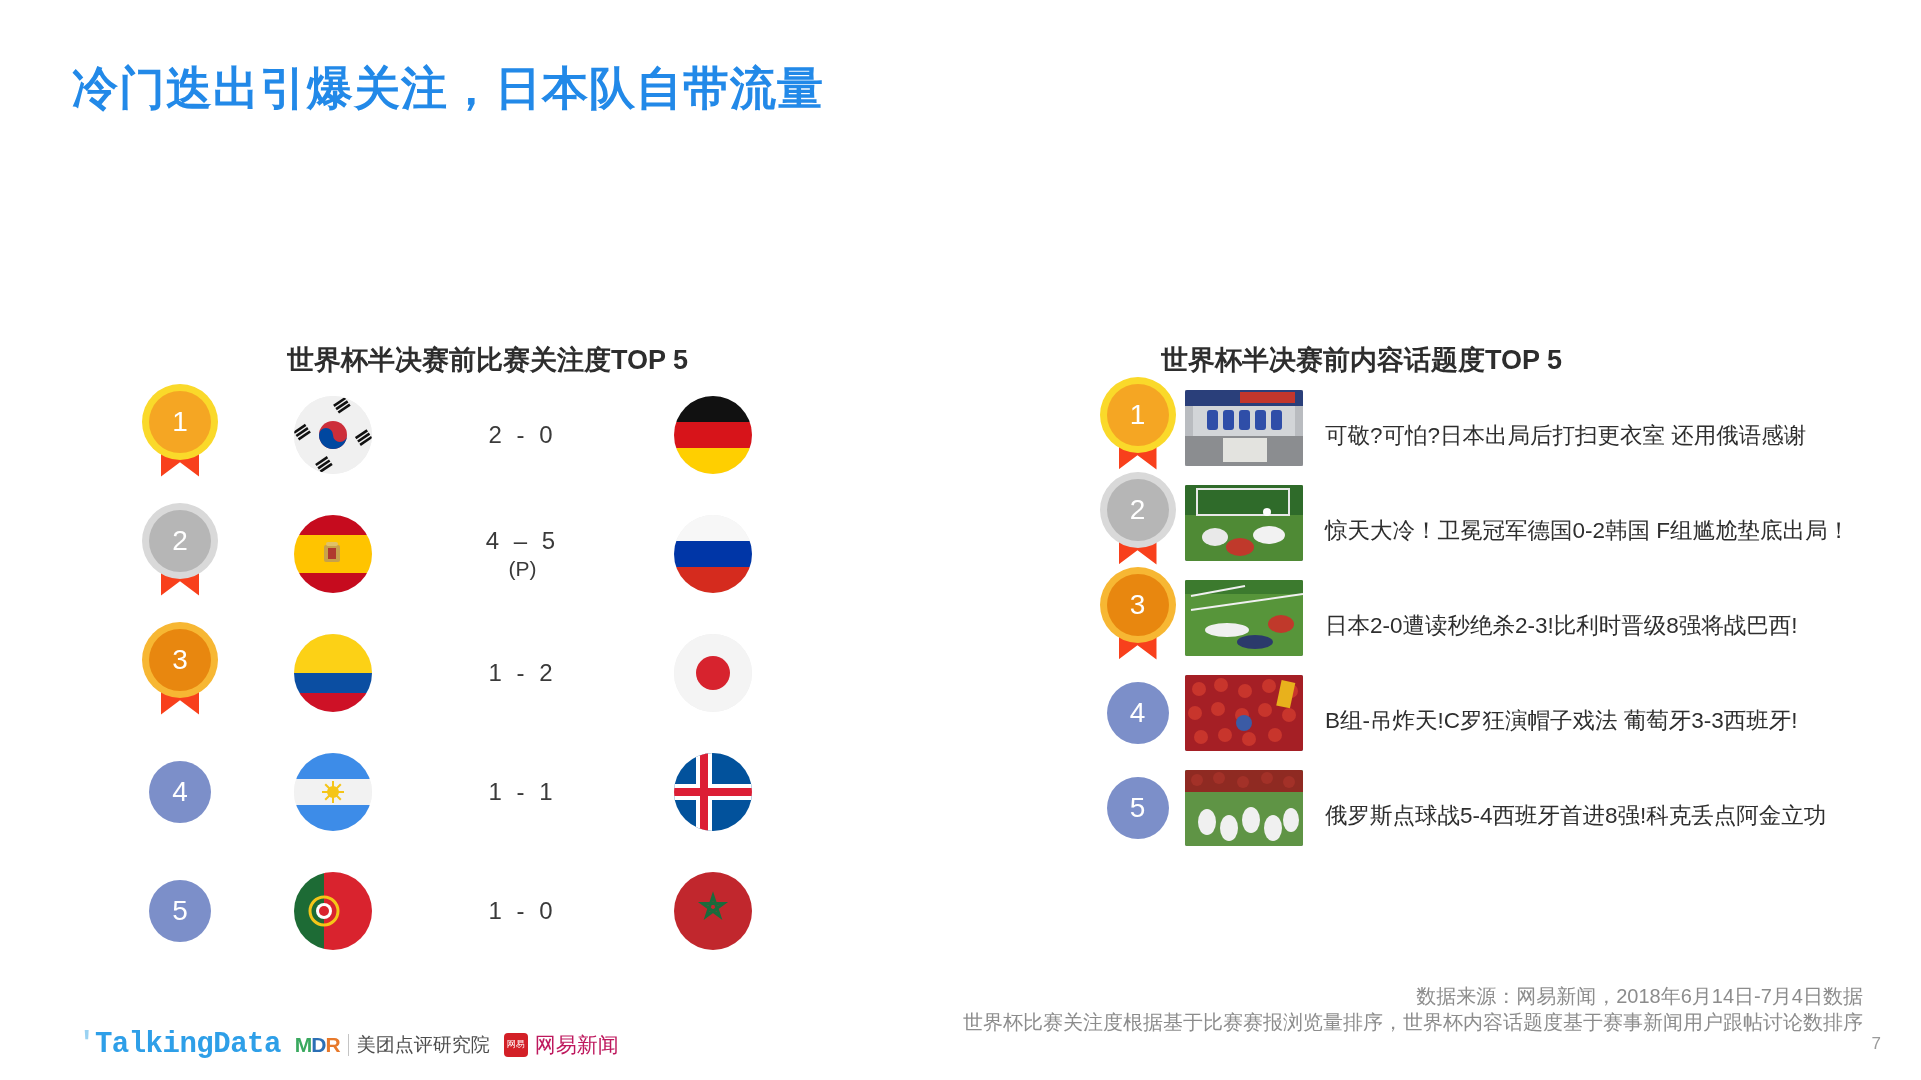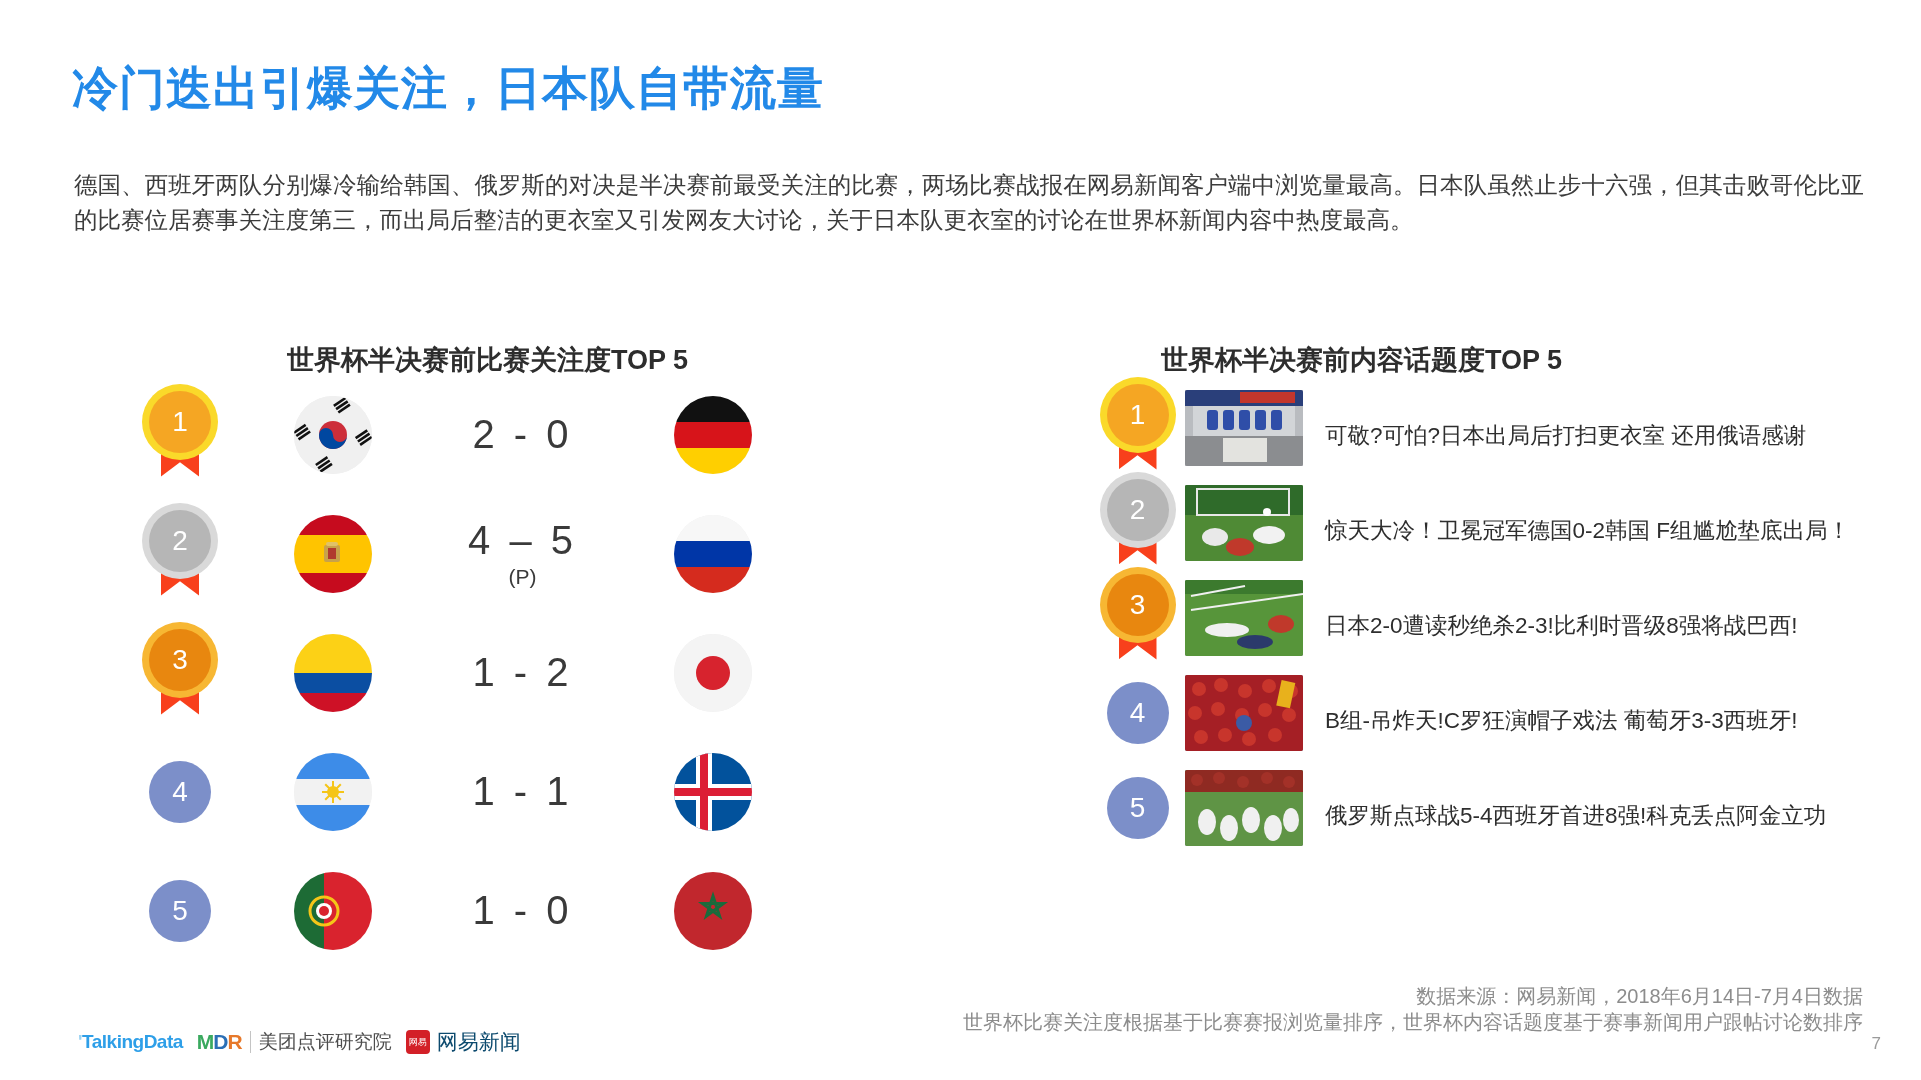--- a/index.html
+++ b/index.html
@@ -35,21 +35,21 @@
   
   .match-list { position: absolute; left: 120px; top: 375px; width: 790px; }
   .match-row {
     display: flex; align-items: center; height: 119px;
   }
   .cell-rank  { width: 120px; display: flex; justify-content: center; align-items: center; }
   .cell-flagA { width: 185px; display: flex; justify-content: center; align-items: center; }
   .cell-score { width: 195px; display: flex; flex-direction: column;
                 justify-content: center; align-items: center; }
   .cell-flagB { width: 185px; display: flex; justify-content: center; align-items: center; }
-  .score-main { font-size: 40px; color: #3a3a3a; letter-spacing: 4px; font-weight: 300; }
+  .score-main { font-size: 24px; color: #3a3a3a; letter-spacing: 4px; font-weight: 300; }
   .score-sub  { font-size: 21px; color: #3a3a3a; margin-top: 2px; }
 
   
   .medal { position: relative; width: 62px; height: 88px; }
   .medal .disc {
     position: absolute; left: 0; top: 0; width: 62px; height: 62px;
     border-radius: 50%; display: flex; align-items: center; justify-content: center;
     font-size: 28px; color: #ffffff; z-index: 2;
   }
   .medal .ribbon {
@@ -85,42 +85,41 @@
   .source {
     position: absolute; right: 58px; top: 983px; text-align: right;
     font-size: 20px; line-height: 26px; color: #8c8c8c;
   }
   .pagenum {
     position: absolute; right: 40px; top: 1034px;
     font-size: 17px; color: #9a9a9a;
   }
   .logos { position: absolute; left: 78px; top: 1028px; display: flex;
            align-items: center; gap: 14px; }
-  .logo-td { font-size: 19px; font-weight: bold; color: #2e9fe8; letter-spacing:-0.5px;}
+  .logo-td { font-size: 29px; font-weight: bold; color: #2e9fe8; letter-spacing:-0.5px;font-family:Liberation Mono, monospace;}
   .logo-td .dot { color: #9ad2f2; }
   .logo-mdr { display: flex; align-items: center; gap: 8px; }
   .mdr-mark { font-size: 21px; font-weight: bold; letter-spacing: -1px; }
   .mdr-mark .m1 { color: #3aa95f; }
   .mdr-mark .m2 { color: #2b6fb5; }
   .mdr-mark .m3 { color: #e7792b; }
   .mdr-bar { width: 1px; height: 22px; background: #c4c4c4; }
   .mdr-cn { font-size: 19px; color: #4d4d4d; }
   .logo-163 { display: flex; align-items: center; gap: 7px; }
   .n163-mark { width: 24px; height: 24px; background: #d32027; border-radius: 4px;
                color: #fff; font-size: 9px; display: flex; align-items: center;
                justify-content: center; line-height: 1; text-align:center; }
-  .n163-cn { font-size: 21px; color: #0c4a6e; }
+  .n163-cn { font-size: 21px; color: #be185d; }
 </style>
 </head>
 <body>
 
 <div class="slide">
 
   <div class="title">冷门迭出引爆关注，日本队自带流量</div>
-  <div class="intro">德国、西班牙两队分别爆冷输给韩国、俄罗斯的对决是半决赛前最受关注的比赛，两场比赛战报在网易新闻客户端中浏览量最高。日本队虽然止步十六强，但其击败哥伦比亚的比赛位居赛事关注度第三，而出局后整洁的更衣室又引发网友大讨论，关于日本队更衣室的讨论在世界杯新闻内容中热度最高。</div>
 
   <div class="panel-head" id="head-left">世界杯半决赛前比赛关注度TOP 5</div>
   <div class="panel-head" id="head-right">世界杯半决赛前内容话题度TOP 5</div>
 
   <div class="match-list">
 
     <div class="match-row">
       <div class="cell-rank">
         <div class="medal m-gold">
           <div class="disc">1</div>

